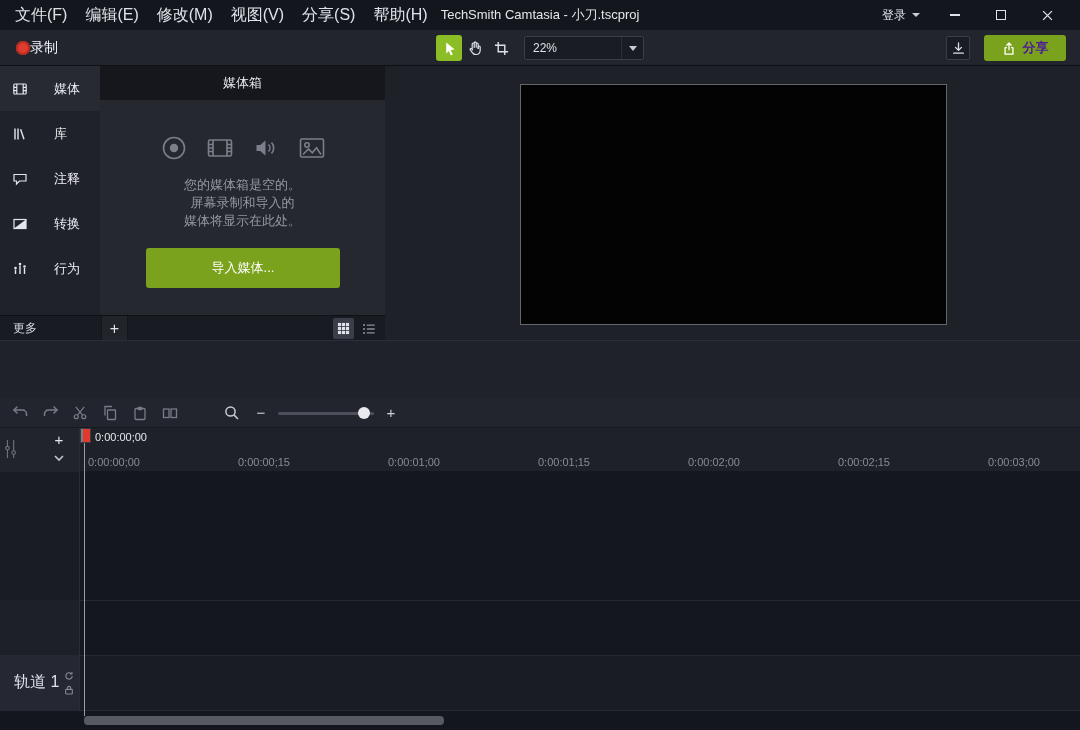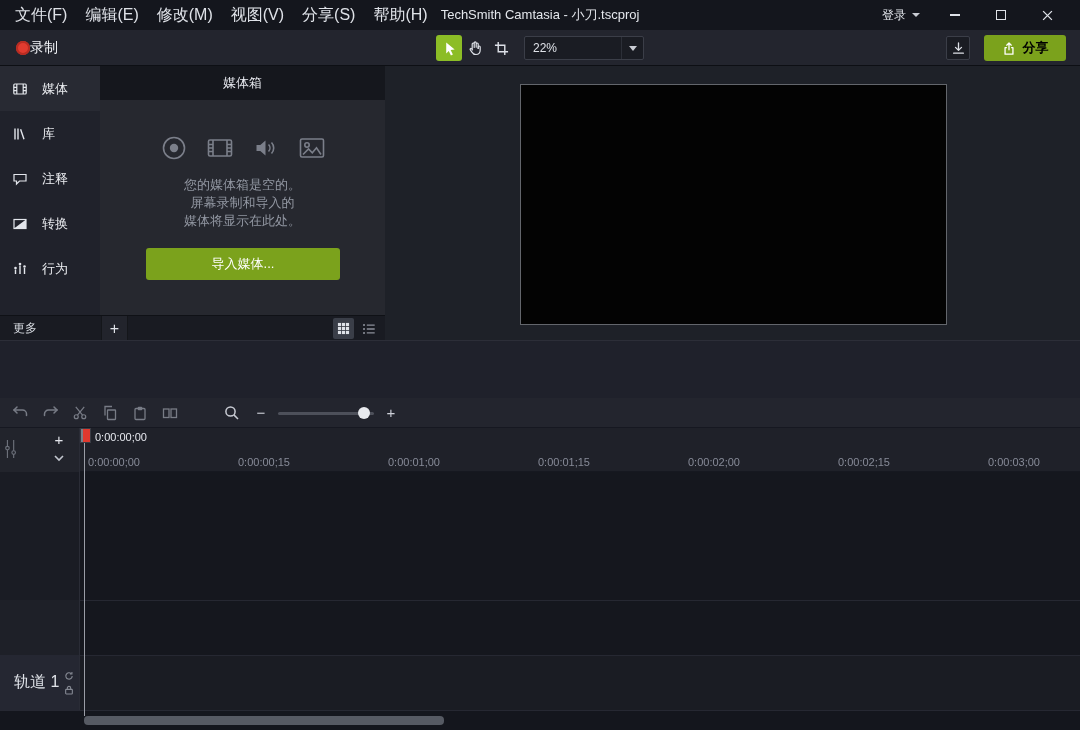--- a/index.html
+++ b/index.html
@@ -25,40 +25,40 @@
   .rec-dot{width:14px;height:14px;border-radius:50%;background:var(--record-red,#e13b2f);box-shadow:inset 0 0 0 2px #b82c22;}
   .rec-label{font-size:14px;color:#f2f4f8;}
   .tools{position:absolute;left:436px;top:5px;display:flex;height:26px;}
   .tool-btn{width:26px;height:26px;display:flex;align-items:center;justify-content:center;border-radius:3px;}
   .tool-btn.selected{background:var(--tool-green,#8cbd26);}
   .zoom-select{position:absolute;left:524px;top:6px;width:120px;height:24px;background:#1a1c23;border:1px solid #3b3e48;display:flex;align-items:center;border-radius:2px;}
   .zoom-value{flex:1;padding-left:8px;font-size:12px;color:#dfe2e8;}
   .zoom-dd{width:22px;height:100%;display:flex;align-items:center;justify-content:center;border-left:1px solid #2c2f38;}
   .tri-down{width:0;height:0;border-left:4px solid transparent;border-right:4px solid transparent;border-top:5px solid #c9ccd4;}
   .dl-btn{position:absolute;left:946px;top:6px;width:24px;height:24px;background:#1a1c23;border:1px solid #3b3e48;border-radius:2px;display:flex;align-items:center;justify-content:center;}
-  .share-btn{position:absolute;left:984px;top:5px;width:82px;height:26px;background:var(--accent-green,#7ba21c);border-radius:3px;display:flex;align-items:center;justify-content:center;gap:7px;color:#000000;font-size:13px;font-weight:bold;}
+  .share-btn{position:absolute;left:984px;top:5px;width:82px;height:26px;background:var(--accent-green,#7ba21c);border-radius:3px;display:flex;align-items:center;justify-content:center;gap:7px;color:#4c1d95;font-size:13px;font-weight:bold;}
 
   
   .sidebar{position:absolute;top:66px;left:0;width:100px;height:249px;background:#20222b;}
-  .side-item{height:45px;display:flex;align-items:center;gap:14px;padding-left:12px;font-size:13px;color:#eceef2;}
+  .side-item{height:45px;display:flex;align-items:center;gap:26px;padding-left:12px;font-size:13px;color:#eceef2;}
   .side-item.active{background:#282a33;}
   .bottom-strip{position:absolute;top:315px;left:0;width:385px;height:25px;background:#191b22;border-top:1px solid #0f1116;display:flex;align-items:center;}
   .more-btn{padding-left:13px;font-size:12px;color:#d6dae0;}
   .add-tab{position:absolute;left:101px;top:0;width:27px;height:25px;display:flex;align-items:center;justify-content:center;font-size:16px;color:#dfe2e8;background:#22242c;border-left:1px solid #14161a;border-right:1px solid #14161a;}
   .view-btns{position:absolute;right:6px;top:2px;display:flex;gap:4px;}
   .view-btn{width:21px;height:21px;display:flex;align-items:center;justify-content:center;border-radius:2px;}
   .view-btn.selected{background:#3a3e48;}
 
   
   .bin-header{position:absolute;top:66px;left:100px;width:285px;height:34px;background:#15171d;display:flex;align-items:center;justify-content:center;font-size:13px;color:#e8eaf0;}
   .bin-body{position:absolute;top:100px;left:100px;width:285px;height:215px;background:#26282f;}
   .bin-icons{display:flex;justify-content:center;align-items:center;gap:18px;padding-top:34px;}
   .bin-text{margin-top:14px;text-align:center;font-size:13px;line-height:18px;color:#9297a2;}
   .bin-text span{display:block;}
-  .import-btn{position:absolute;left:46px;top:148px;width:194px;height:32px;background:var(--accent-green,#7ba21c);border-radius:3px;color:#fff;font-size:13px;display:flex;align-items:center;justify-content:center;}
+  .import-btn{position:absolute;left:46px;top:148px;width:194px;height:40px;background:var(--accent-green,#7ba21c);border-radius:3px;color:#fff;font-size:13px;display:flex;align-items:center;justify-content:center;}
 
   
   .canvas{position:absolute;top:66px;left:385px;width:695px;height:274px;background:#1e2128;}
   .stage{position:absolute;left:135px;top:18px;width:427px;height:241px;background:#030303;border:1px solid #63666c;}
 
   
   .playbar{position:absolute;top:340px;left:0;width:1080px;height:58px;background:#1f212b;border-top:1px solid #2c2e38;}
   .pb-ic{position:absolute;display:flex;align-items:center;justify-content:center;}
   .play-btn{position:absolute;left:318px;top:350px;width:38px;height:38px;border-radius:50%;background:#3a3e48;display:flex;align-items:center;justify-content:center;}
   .jump-btn{position:absolute;width:26px;height:26px;border-radius:50%;border:1.5px solid #51545e;display:flex;align-items:center;justify-content:center;}

